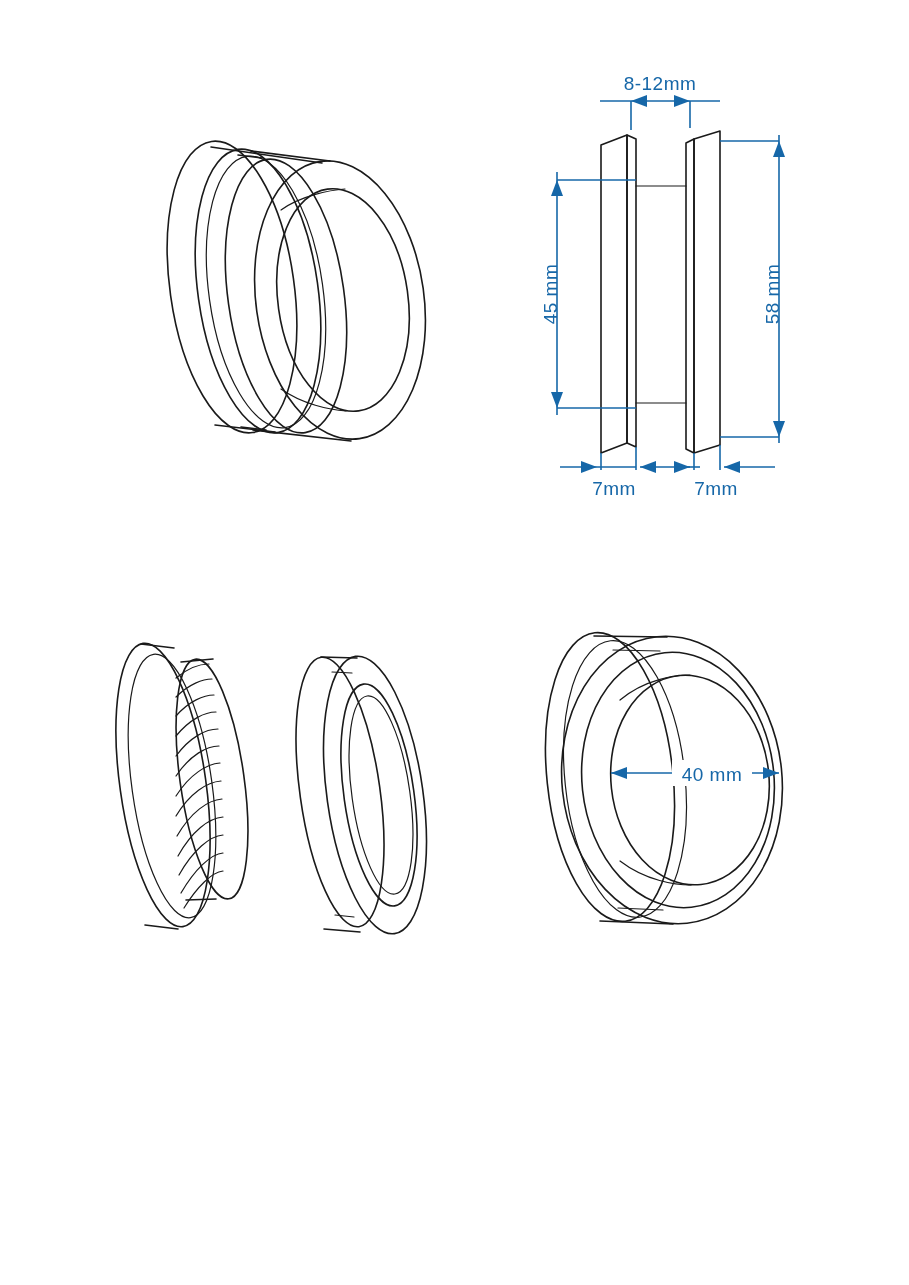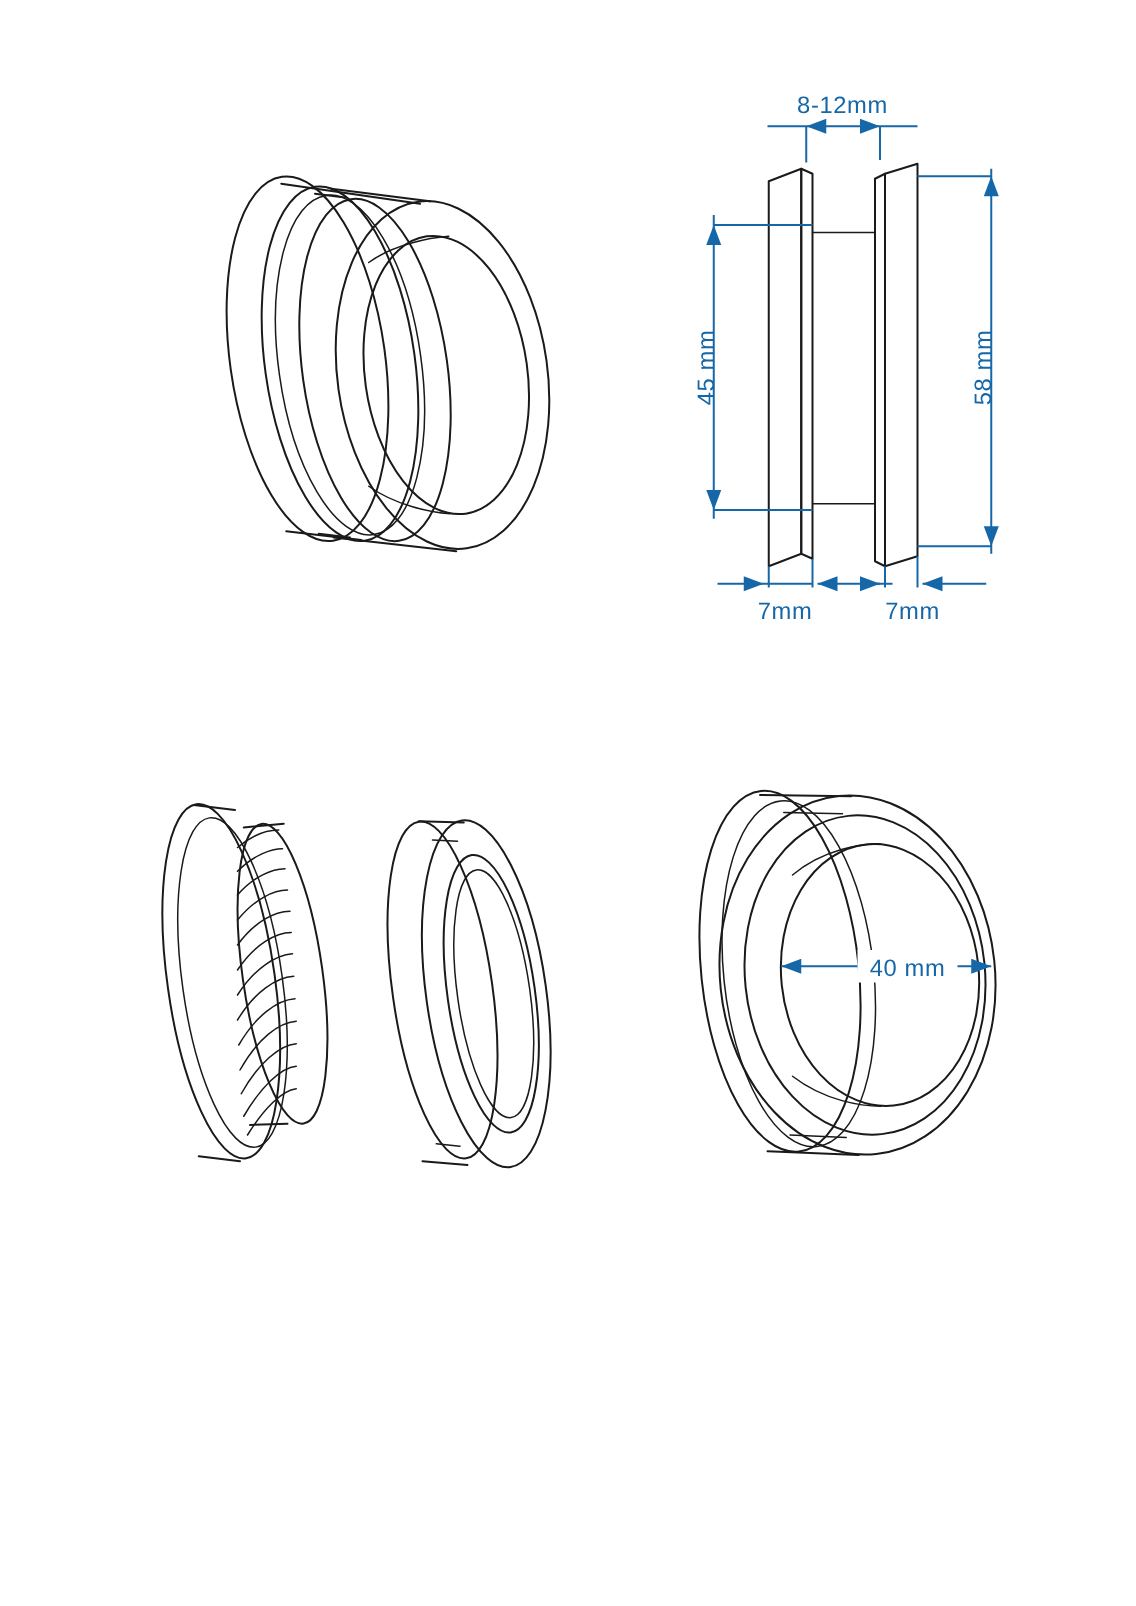--- a/index.html
+++ b/index.html
@@ -9,21 +9,20 @@
   }
   body {
     font-family: "Liberation Sans", sans-serif;
   }
   #sheet {
     position: relative;
     width: 866px;
     height: 1285px;
     background: #ffffff;
     overflow: hidden;
-    padding-left: 14px;
   }
   #sheet svg {
     display: block;
   }
   .ln {
     fill: none;
     stroke: #1a1a1a;
     stroke-width: 1.6;
     stroke-linecap: round;
     stroke-linejoin: round;

